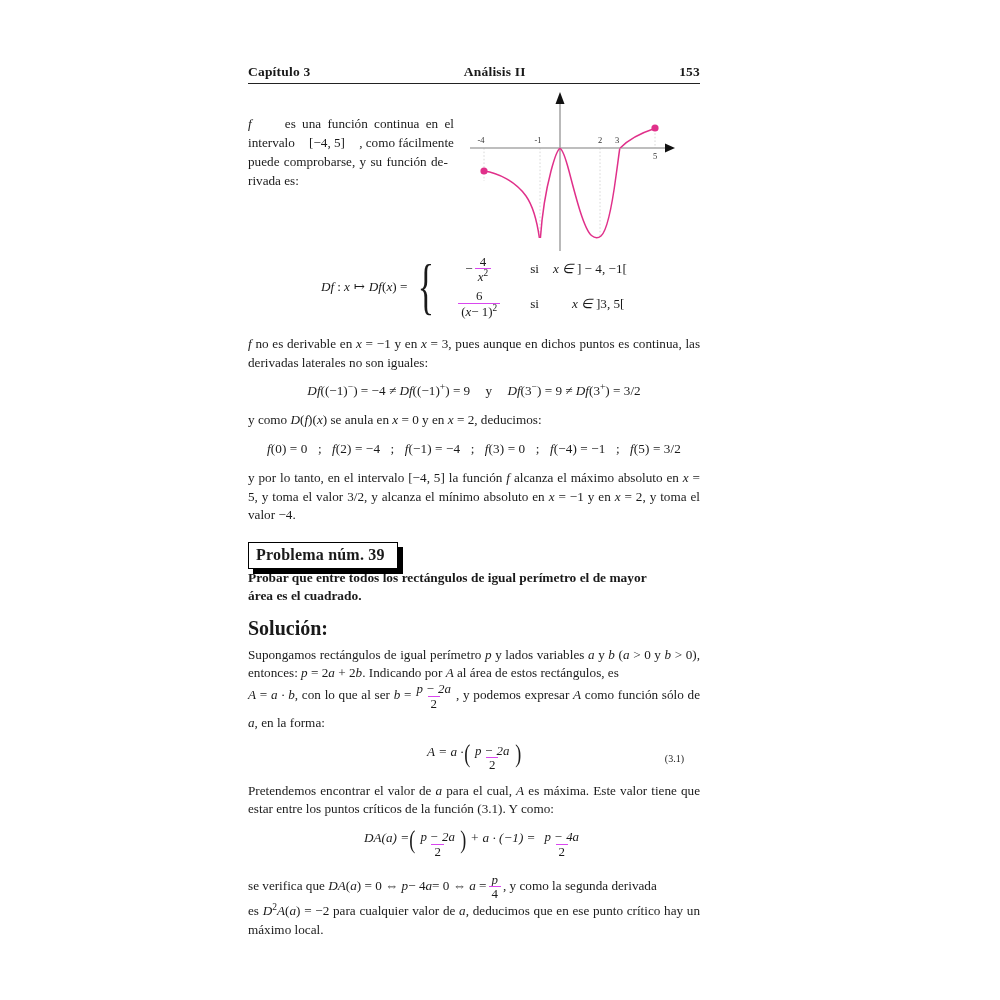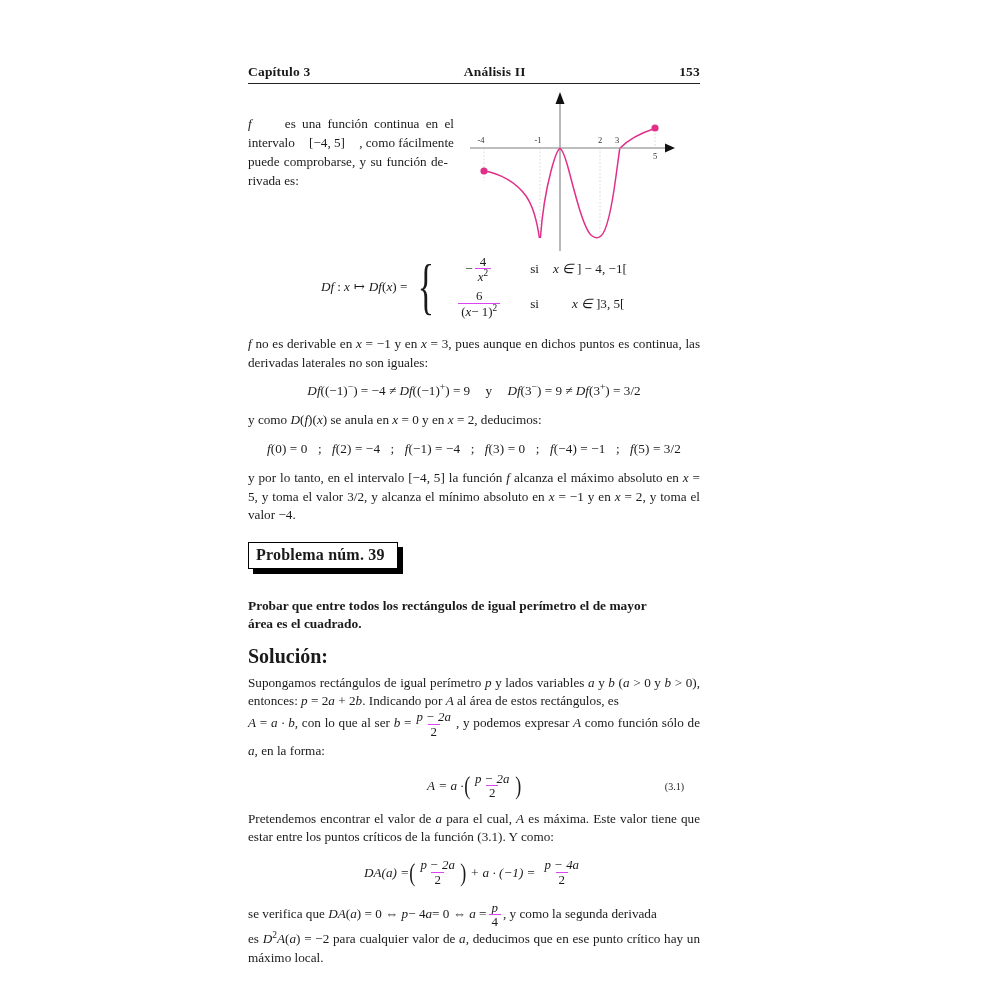--- a/index.html
+++ b/index.html
@@ -43,21 +43,21 @@
     margin: 0;
     text-align: justify;
     text-justify: inter-word;
   }
   .mi { font-style: italic; font-family: "Liberation Serif", serif; }
   .eq {
     text-align: center;
     font-size: 13.2px;
     margin: 0;
   }
-  .eqline { display: flex; align-items: center; justify-content: center; }
+  .eqline { display: flex; justify-content: center; }
 
   
   .frac {
     display: inline-flex;
     flex-direction: column;
     align-items: center;
     vertical-align: middle;
     margin: 0 2px;
     line-height: 1.06;
     font-size: .98em;
@@ -147,21 +147,21 @@
     left: 5px; top: 5px;
     width: 100%; height: 100%;
     background: #000;
     z-index: 1;
   }
 
   .statement {
     font-weight: bold;
     font-size: 13.4px;
     line-height: 1.36;
-    margin-top: 28px;
+    margin-top: 0;
     text-align: justify;
   }
   .soltitle {
     font-weight: bold;
     font-size: 20px;
     margin-top: 11px;
   }
   .gap6  { height: 6px; }
   .gap8  { height: 8px; }
   .gap10 { height: 10px; }

